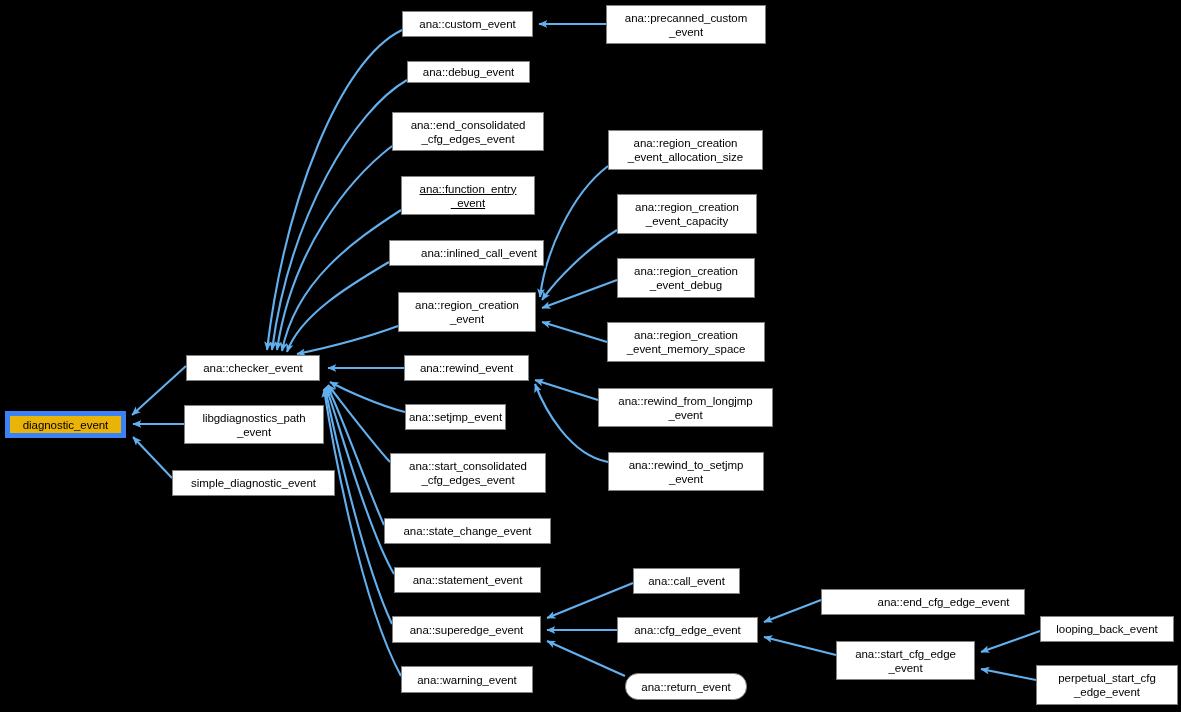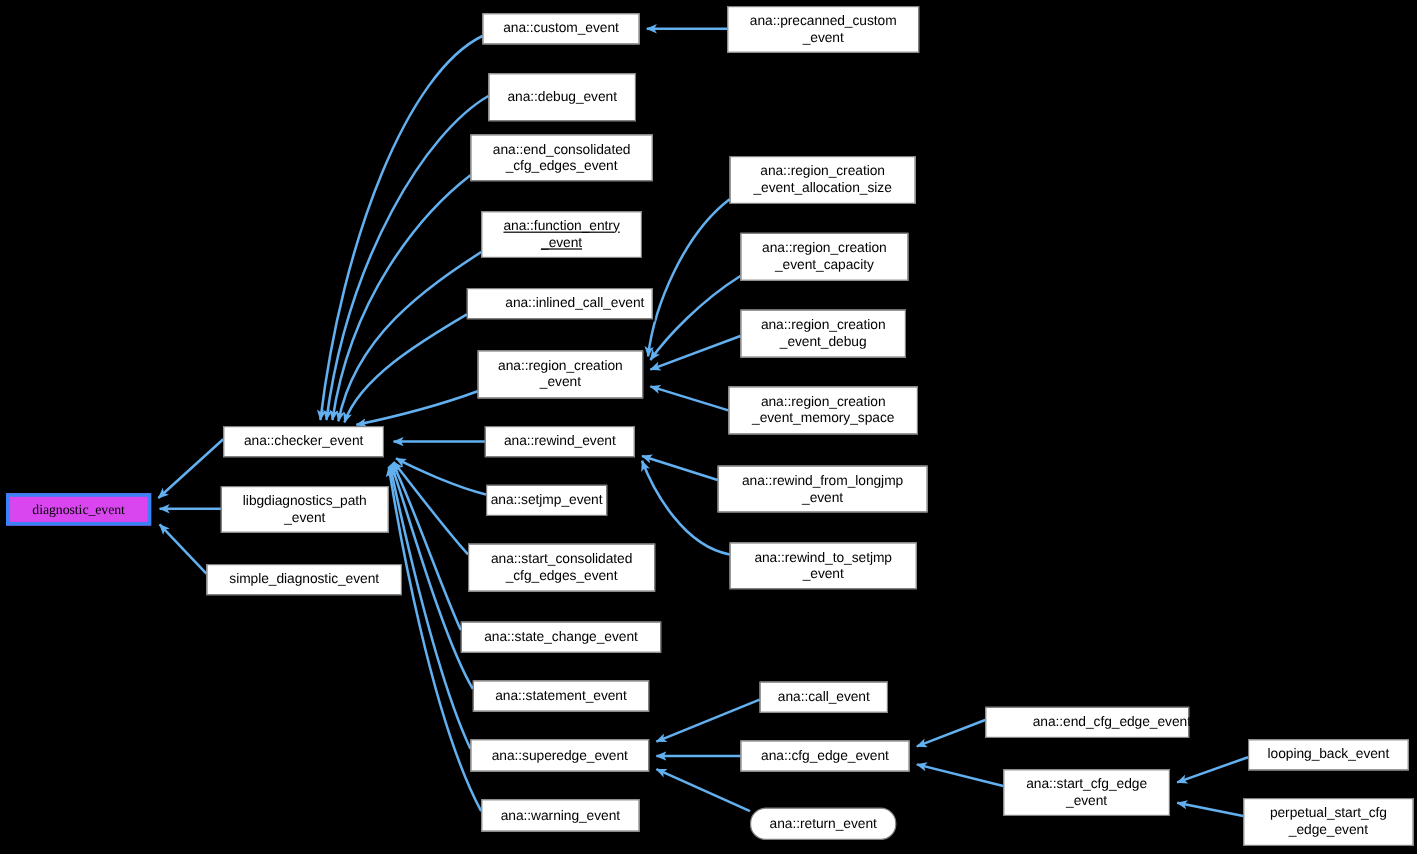--- a/index.html
+++ b/index.html
@@ -35,23 +35,22 @@
     text-align: center;
     color: #000000;
     font-size: 11.5px;
     line-height: 14px;
     letter-spacing: -0.05px;
     padding: 0 3px;
     white-space: pre-line;
     z-index: 3;
   }
   .node.root {
-    background: #d946ef;
-    border: 3px solid #3b82f6;
-    font-family: Liberation Serif, serif;
+    background: #eab308;
+    border: 5px solid #3b82f6;
   }
 </style>
 </head>
 <body>
 
 <div id="canvas">
 
   <svg id="edges" viewBox="0 0 1181 712" width="1181" height="712">
     <defs>
       <marker id="ah" markerWidth="9" markerHeight="8" refX="8.4" refY="4" orient="auto" markerUnits="userSpaceOnUse">
@@ -109,21 +108,21 @@
 
   <div class="node" style="left:186px;top:355px;width:134px;height:26px;">ana::checker_event</div>
 
   <div class="node" style="left:172px;top:470px;width:163px;height:26px;">simple_diagnostic_event</div>
 
   <div class="node" style="left:402px;top:11px;width:131px;height:26px;">ana::custom_event</div>
 
   <div class="node" style="left:606px;top:5px;width:160px;height:39px;">ana::precanned_custom
 _event</div>
 
-  <div class="node" style="left:407px;top:61px;width:123px;height:40px;">ana::debug_event</div>
+  <div class="node" style="left:407px;top:61px;width:123px;height:22px;">ana::debug_event</div>
 
   <div class="node" style="left:392px;top:112px;width:152px;height:39px;">ana::end_consolidated
 _cfg_edges_event</div>
 
   <div class="node" style="left:401px;top:176px;width:134px;height:39px;text-decoration:underline;">ana::function_entry
 _event</div>
 
   <div class="node" style="left:389px;top:240px;width:155px;height:26px;padding-left:28px;">ana::inlined_call_event</div>
 
   <div class="node" style="left:398px;top:292px;width:138px;height:40px;">ana::region_creation
@@ -161,21 +160,21 @@
   <div class="node" style="left:392px;top:616px;width:149px;height:27px;">ana::superedge_event</div>
 
   <div class="node" style="left:401px;top:666px;width:132px;height:27px;">ana::warning_event</div>
 
   <div class="node" style="left:633px;top:568px;width:107px;height:26px;">ana::call_event</div>
 
   <div class="node" style="left:617px;top:617px;width:141px;height:26px;">ana::cfg_edge_event</div>
 
   <div class="node" style="left:625px;top:673px;width:122px;height:27px;border-radius:13px;">ana::return_event</div>
 
-  <div class="node" style="left:821px;top:589px;width:170px;height:26px;padding-left:44px;">ana::end_cfg_edge_event</div>
+  <div class="node" style="left:821px;top:589px;width:204px;height:26px;padding-left:44px;">ana::end_cfg_edge_event</div>
 
   <div class="node" style="left:836px;top:641px;width:139px;height:39px;">ana::start_cfg_edge
 _event</div>
 
   <div class="node" style="left:1040px;top:616px;width:134px;height:26px;">looping_back_event</div>
 
   <div class="node" style="left:1036px;top:665px;width:142px;height:40px;">perpetual_start_cfg
 _edge_event</div>
 
 </div>

